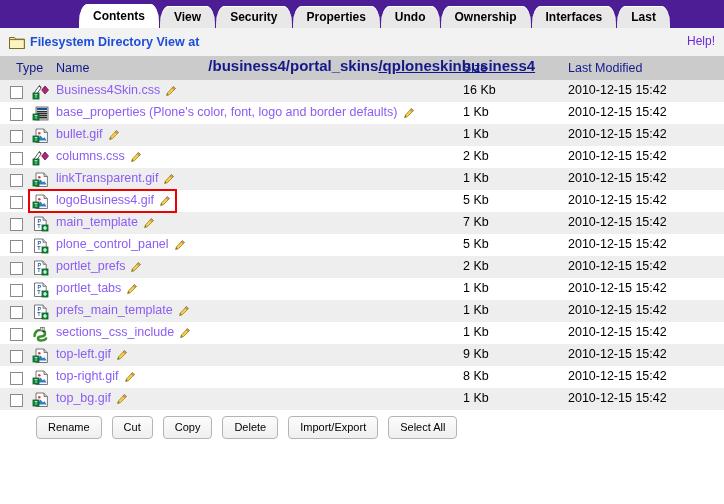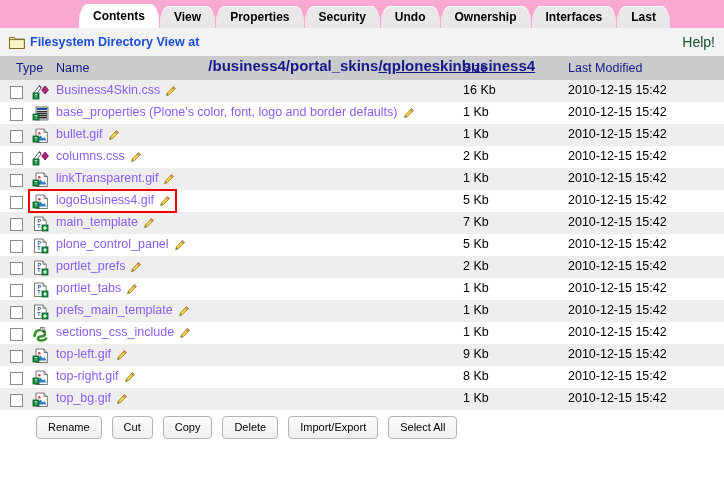--- a/index.html
+++ b/index.html
@@ -14,21 +14,21 @@
     width: 724px;
     height: 504px;
     overflow: hidden;
     background: #ffffff;
   }
 
   
   .tabbar {
     position: relative;
     height: 28px;
-    background: #f9a8d4;
+    background: #4c1d95;
     padding: 0;
     margin: 0;
     display: flex;
     align-items: flex-end;
     overflow: hidden;
   }
   .tab {
     position: relative;
     height: 22px;
     line-height: 22px;
@@ -84,22 +84,22 @@
   }
   .path a {
     color: #13188a;
     text-decoration: none;
   }
   .path a.last { text-decoration: underline; }
   .help-link {
     position: absolute;
     right: 9px;
     top: 6px;
-    font-size: 14px;
-    color: #14532d;
+    font-size: 12px;
+    color: #6d28d9;
     text-decoration: none;
   }
 
   
   .table-wrap {
     padding: 0;
     margin: 0;
   }
   table.listing {
     width: 724px;
@@ -202,22 +202,22 @@
   }
 </style>
 </head>
 <body>
 
 <div id="screen">
 
   <div class="tabbar">
       <div class="tab active first">Contents</div>
       <div class="tab">View</div>
+      <div class="tab">Security</div>
       <div class="tab">Properties</div>
-      <div class="tab">Security</div>
       <div class="tab">Undo</div>
       <div class="tab">Ownership</div>
       <div class="tab">Interfaces</div>
       <div class="tab">Last</div>
     </div>
 
   <div class="titlebar">
     <span class="folder-icon">
       <svg width="16" height="14" viewBox="0 0 16 14">
         <path d="M0.5 2.5 h5 l1.2 1.6 h8.8 v9.4 h-15 z" fill="#f5e79e" stroke="#7a6a2a" stroke-width="1"></path>

